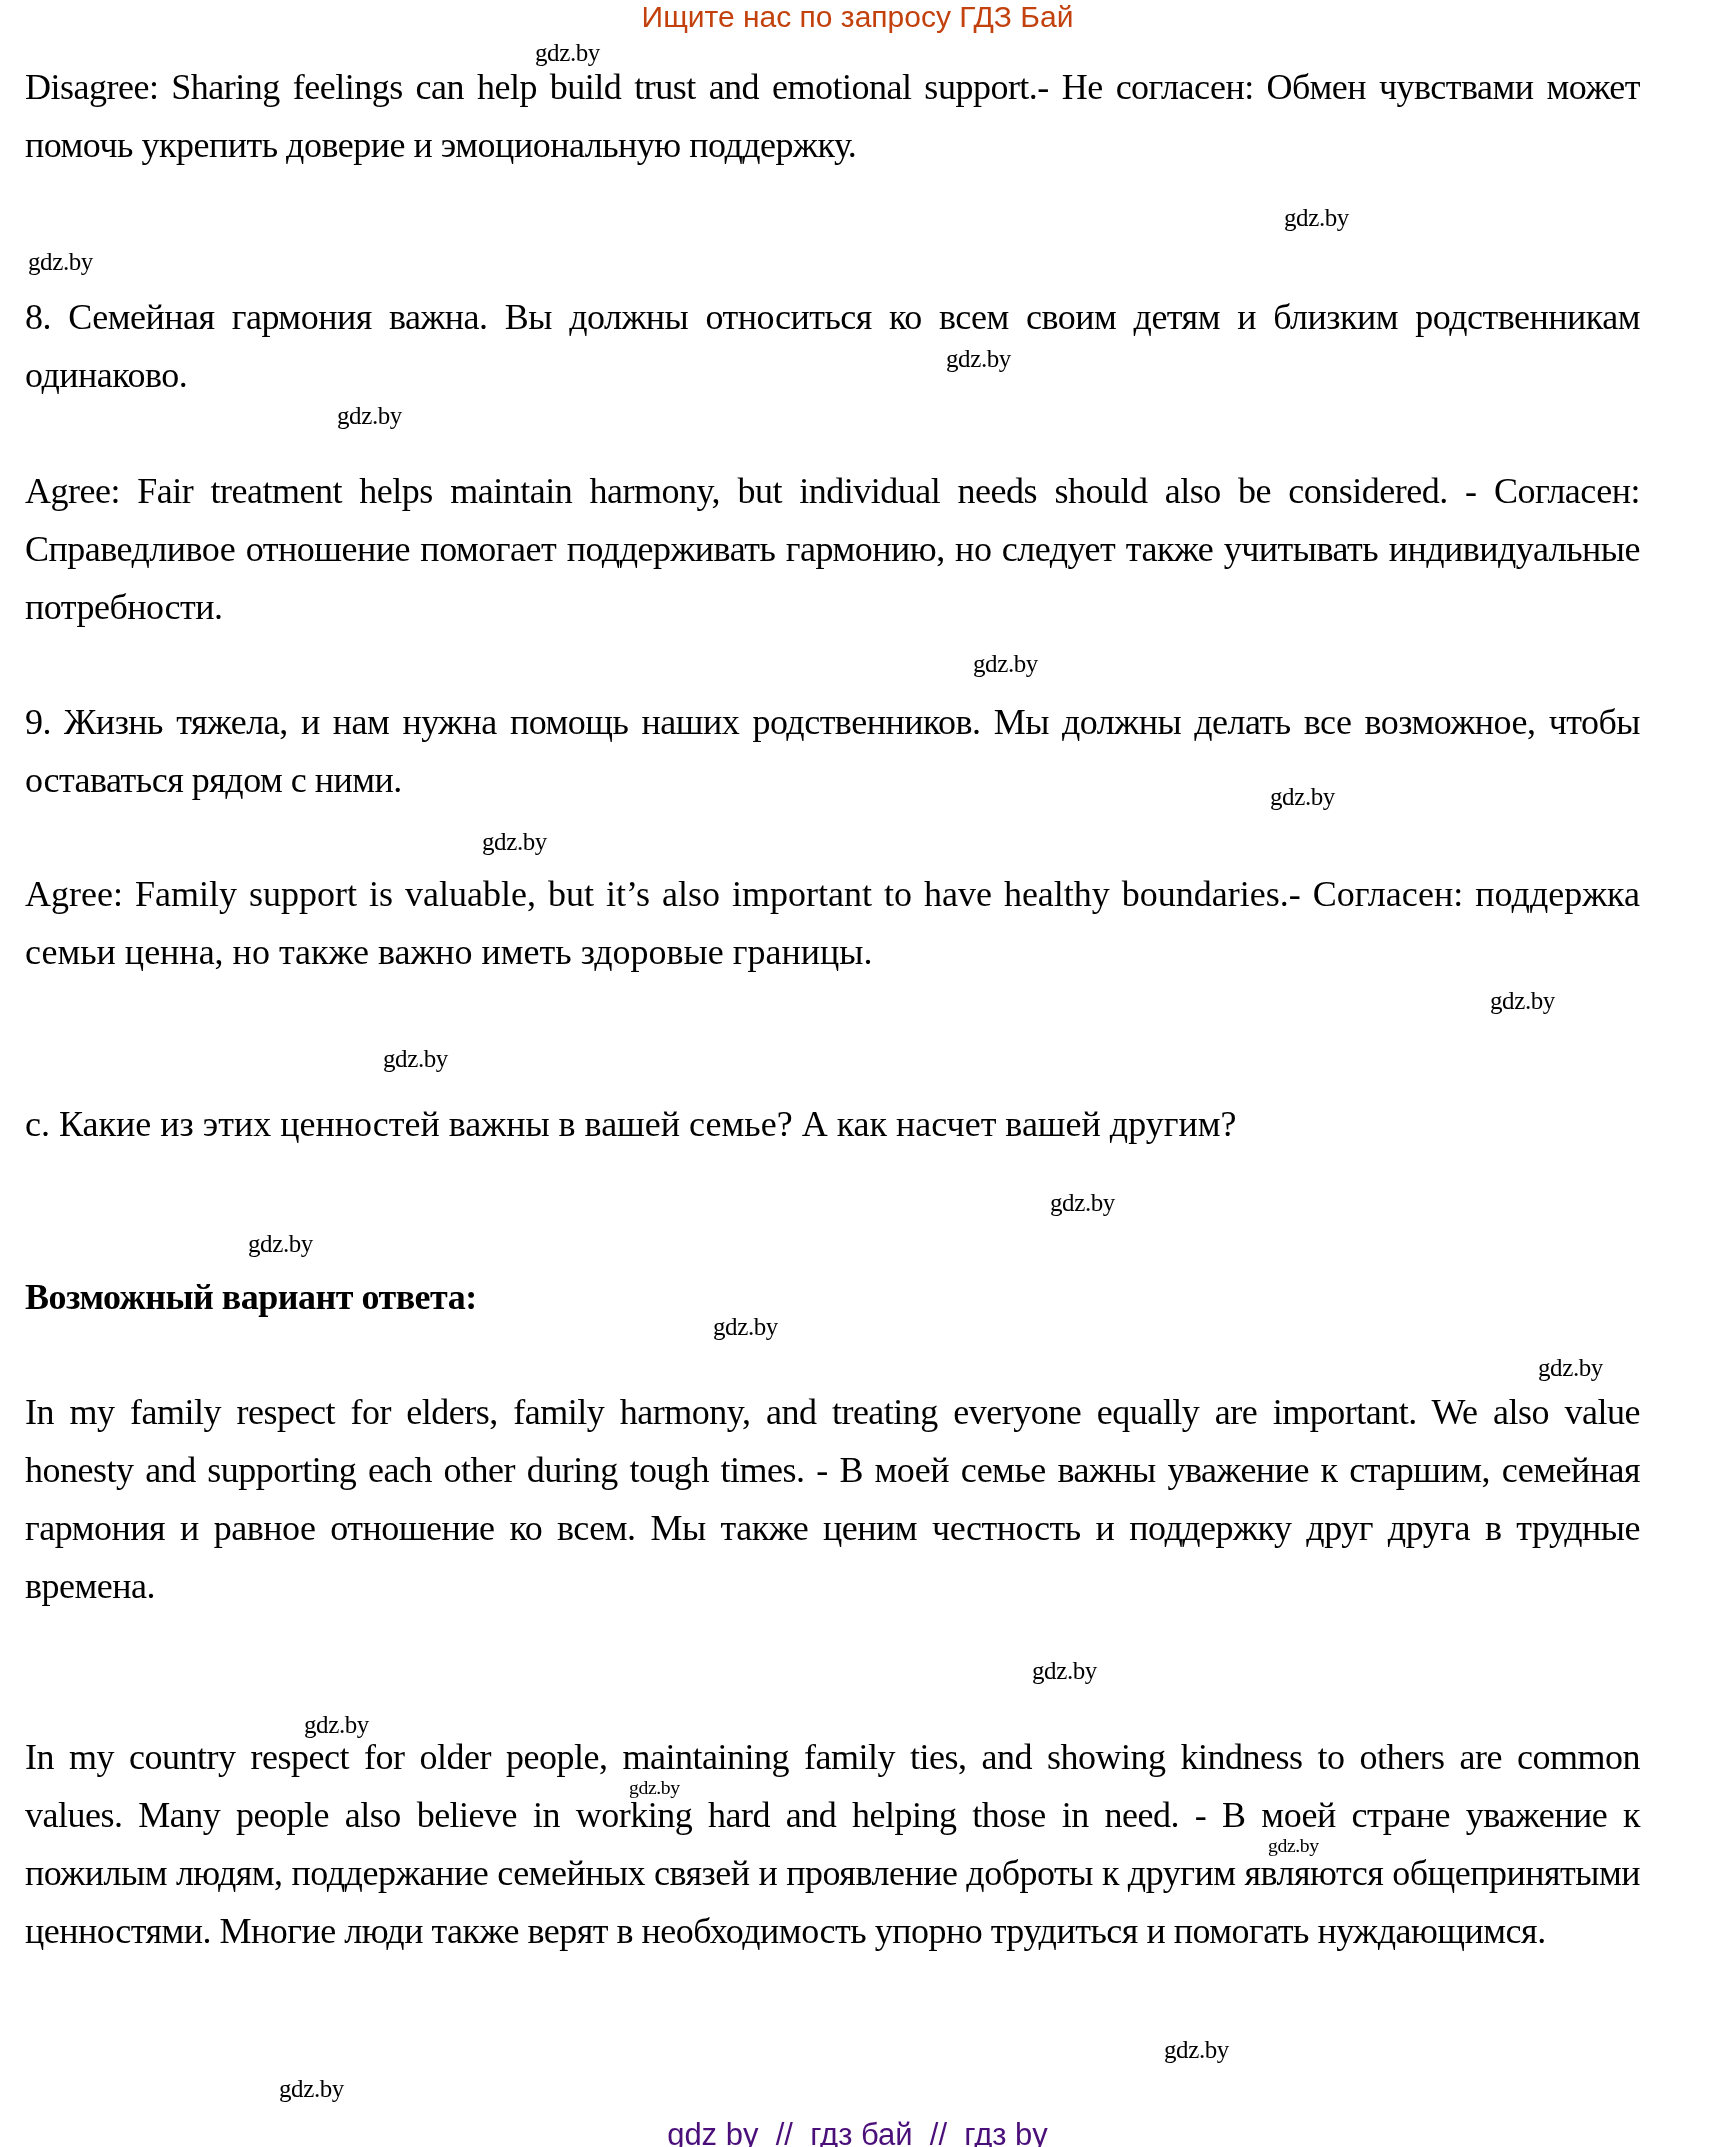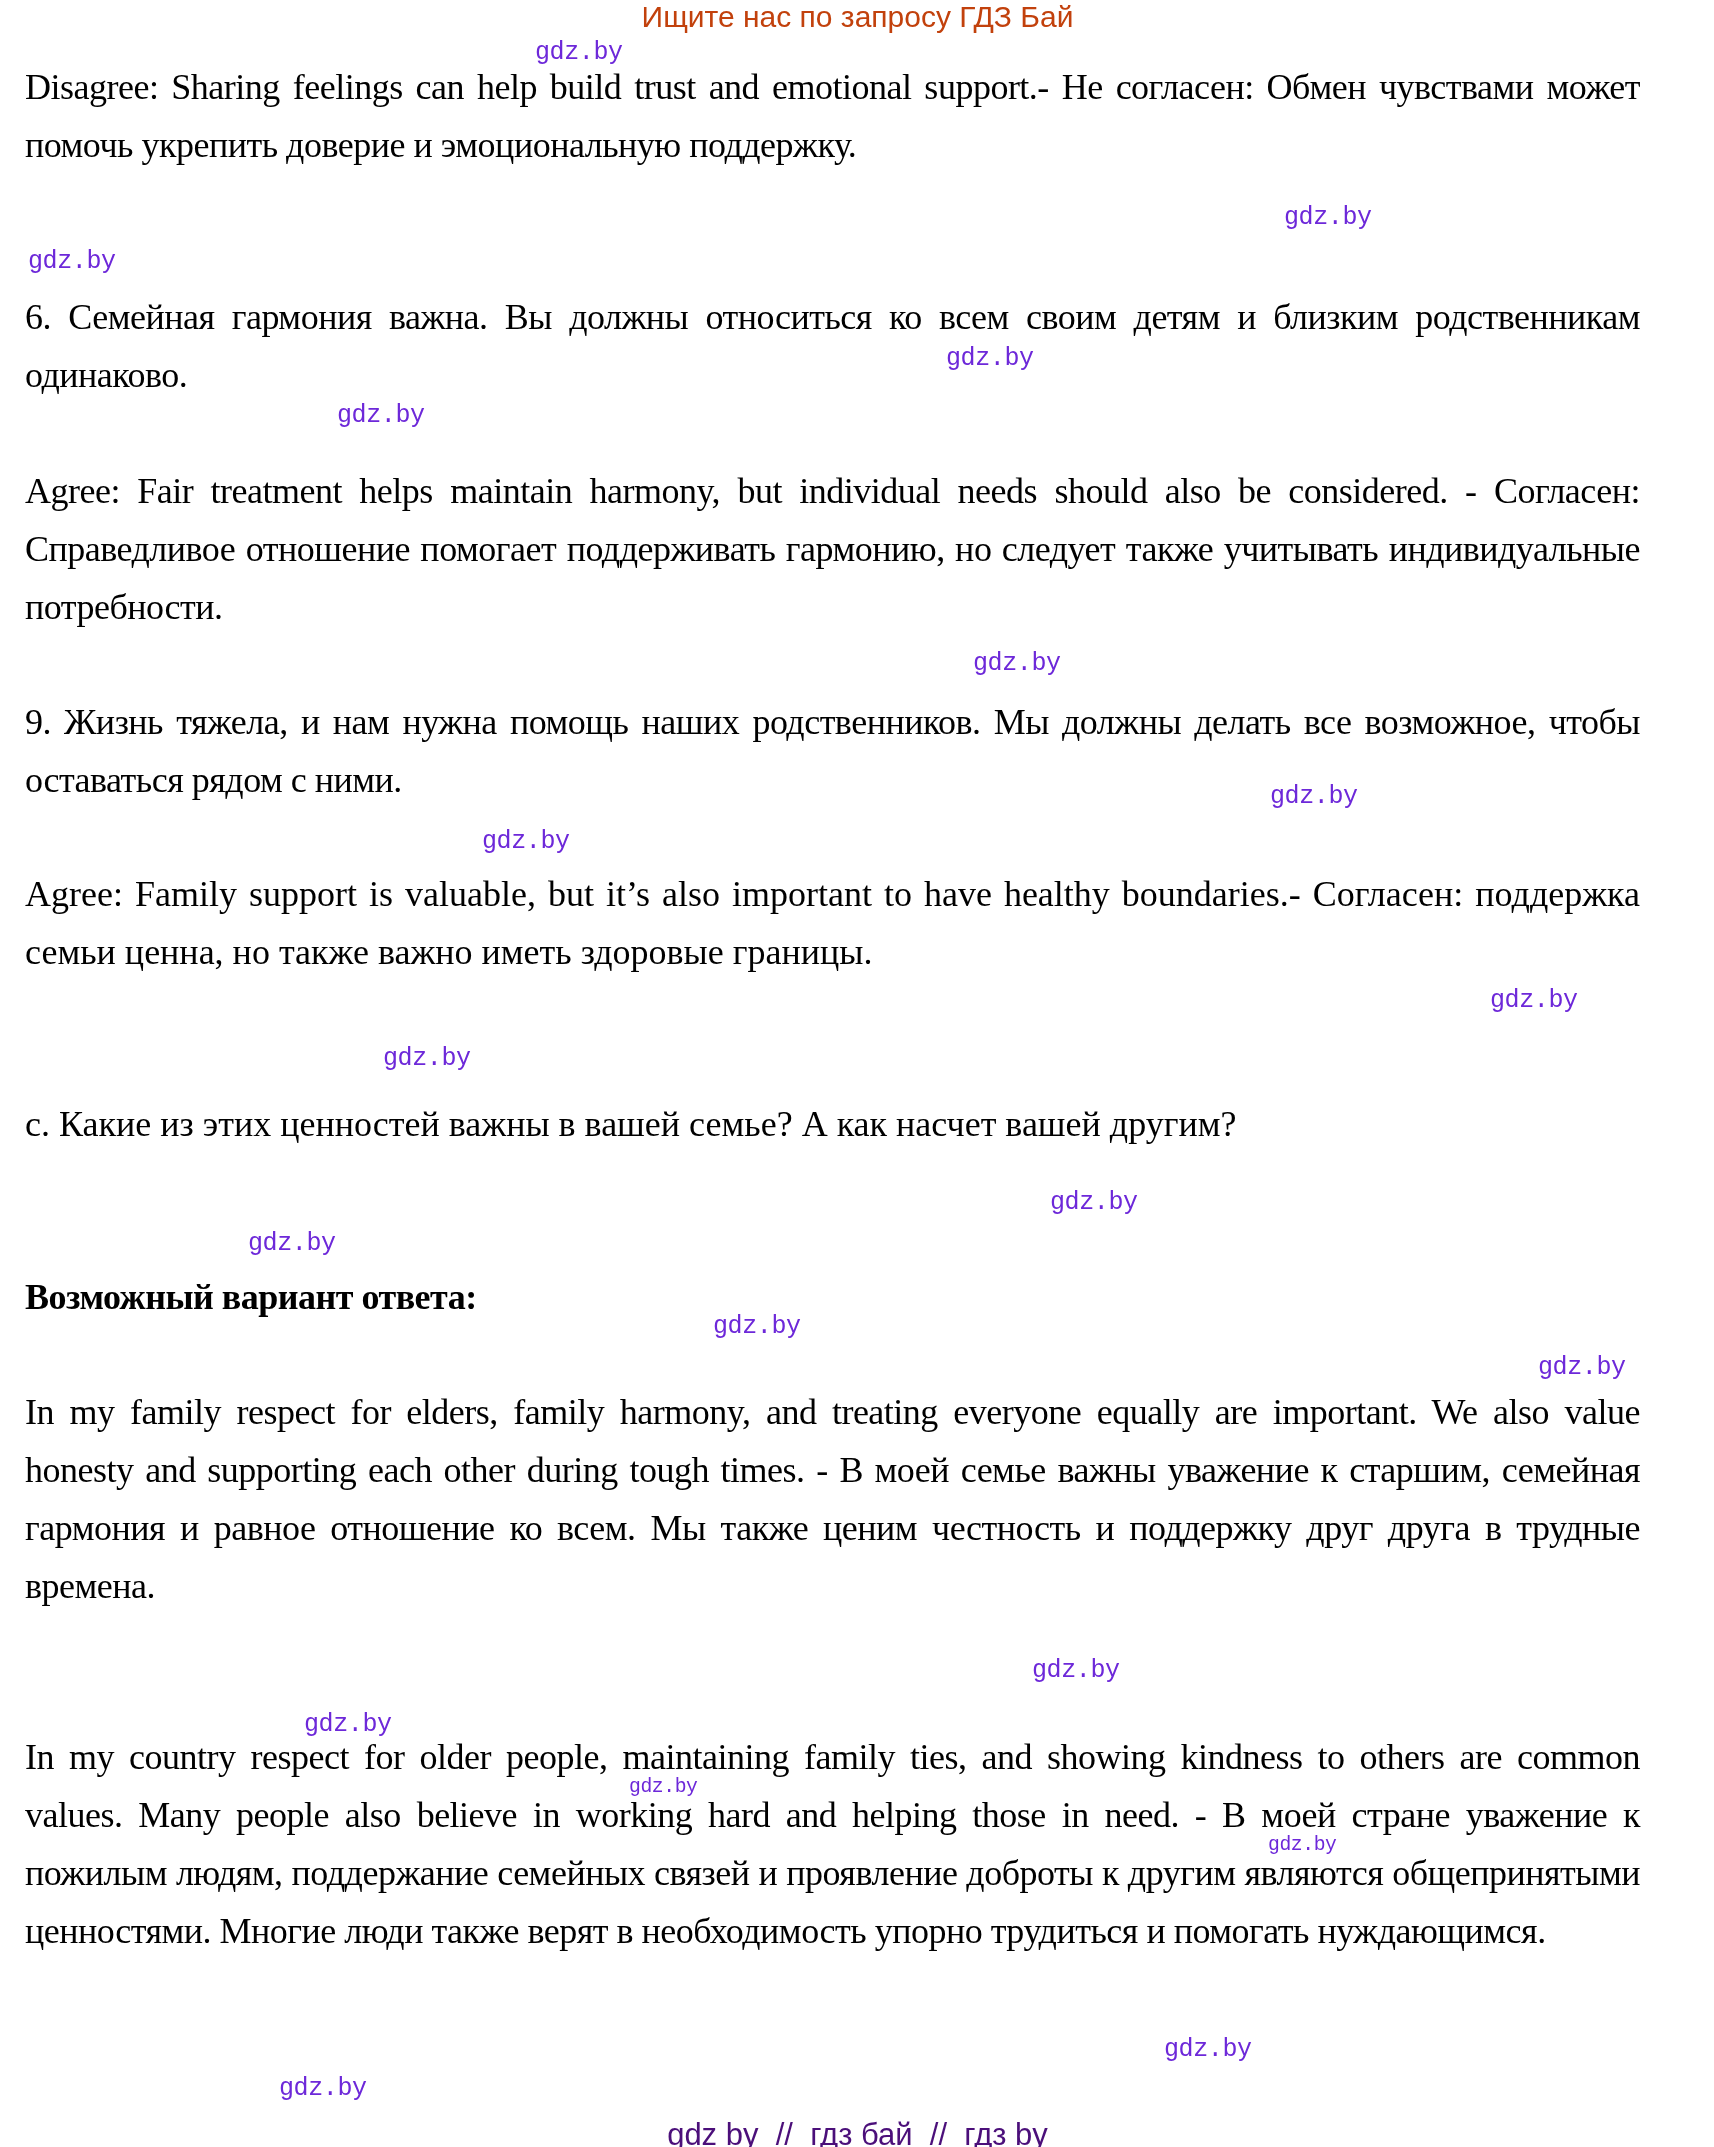--- a/index.html
+++ b/index.html
@@ -16,39 +16,39 @@
   }
   .para {
     position: absolute; left: 25px; width: 1615px;
     font-size: 36px; line-height: 58px;
     text-align: justify; text-align-last: left;
     margin: 0; letter-spacing: -0.5px;
   }
   .para.loose { letter-spacing: 0; }
   .wm {
     position: absolute;
-    font-family: Liberation Mono, monospace;
-    font-size: 25px; line-height: 27px; color: #6d28d9;
+    font-family: Liberation Serif, serif;
+    font-size: 25px; line-height: 27px; color: #000000;
     white-space: nowrap; letter-spacing: -0.4px;
   }
   .wm.small { font-size: 19.7px; line-height: 22px; }
   .footer {
     position: absolute; top: 2118px; left: 0; width: 1715px; text-align: center;
     font-family: "Liberation Sans", "DejaVu Sans", sans-serif;
     font-size: 31px; line-height: 34px; color: #4b0f7a;
     white-space: pre;
   }
 </style>
 </head>
 <body>
 
 <div class="top-banner">Ищите нас по запросу ГДЗ Бай</div>
 
 <p class="para" style="top:58px;">Disagree: Sharing feelings can help build trust and emotional support.- Не согласен: Обмен чувствами может помочь укрепить доверие и эмоциональную поддержку.</p>
-<p class="para" style="top:288px;">6. Семейная гармония важна. Вы должны относиться ко всем своим детям и близким родственникам одинаково.</p>
+<p class="para" style="top:288px;">8. Семейная гармония важна. Вы должны относиться ко всем своим детям и близким родственникам одинаково.</p>
 <p class="para" style="top:462px;">Agree: Fair treatment helps maintain harmony, but individual needs should also be considered. - Согласен: Справедливое отношение помогает поддерживать гармонию, но следует также учитывать индивидуальные потребности.</p>
 <p class="para" style="top:693px;">9. Жизнь тяжела, и нам нужна помощь наших родственников. Мы должны делать все возможное, чтобы оставаться рядом с ними.</p>
 <p class="para loose" style="top:865px;">Agree: Family support is valuable, but it’s also important to have healthy boundaries.- Согласен: поддержка семьи ценна, но также важно иметь здоровые границы.</p>
 <p class="para loose" style="top:1095px;">c. Какие из этих ценностей важны в вашей семье? А как насчет вашей другим?</p>
 <p class="para" style="top:1268px;font-weight:bold;">Возможный вариант ответа:</p>
 <p class="para" style="top:1383px;">In my family respect for elders, family harmony, and treating everyone equally are important. We also value honesty and supporting each other during tough times. - В моей семье важны уважение к старшим, семейная гармония и равное отношение ко всем. Мы также ценим честность и поддержку друг друга в трудные времена.</p>
 <p class="para" style="top:1728px;">In my country respect for older people, maintaining family ties, and showing kindness to others are common values. Many people also believe in working hard and helping those in need. - В моей стране уважение к пожилым людям, поддержание семейных связей и проявление доброты к другим являются общепринятыми ценностями. Многие люди также верят в необходимость упорно трудиться и помогать нуждающимся.</p>
 
 <span class="wm" style="left:535px; top:39px;">gdz.by</span>
 <span class="wm" style="left:1284px; top:204px;">gdz.by</span>

